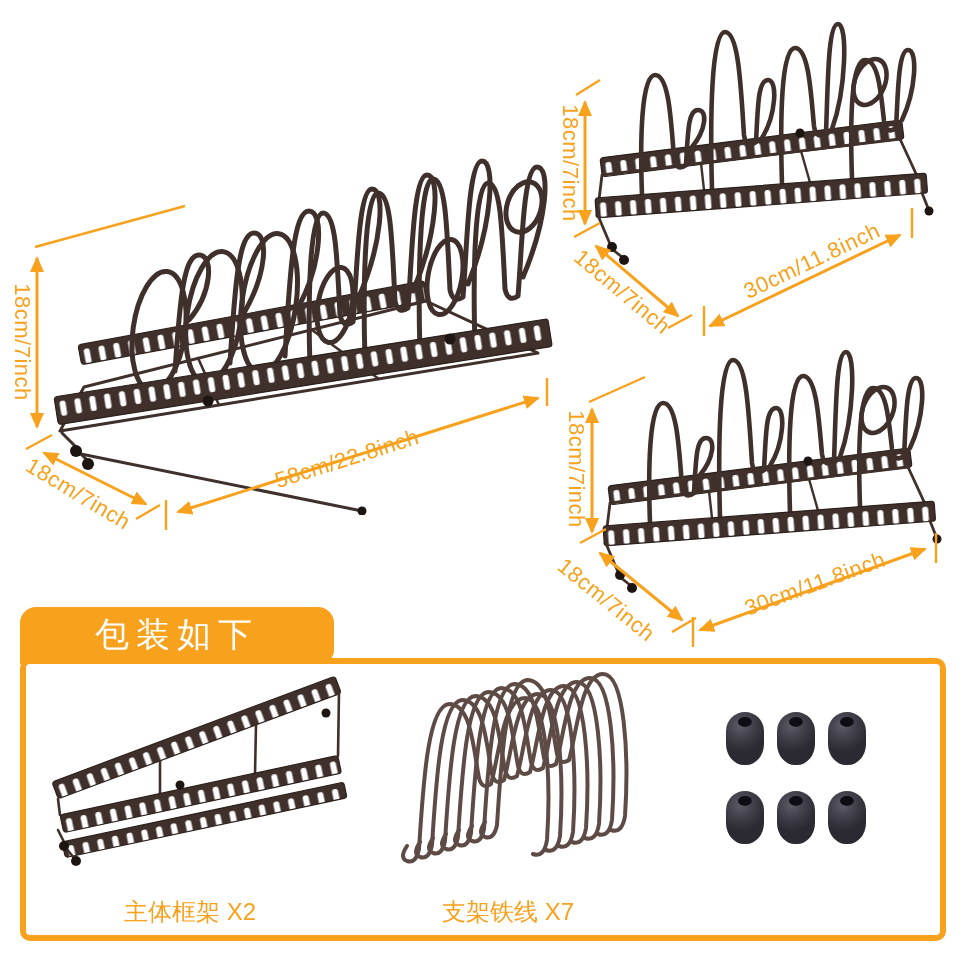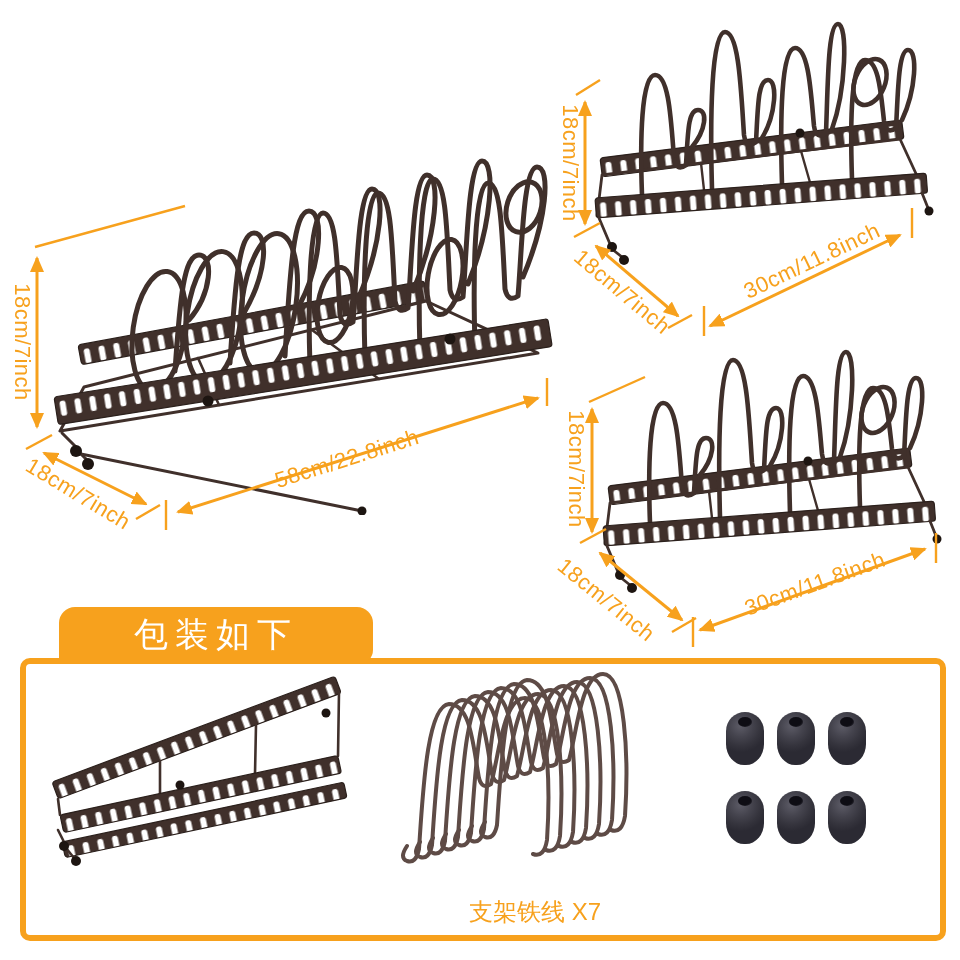--- a/index.html
+++ b/index.html
@@ -30,21 +30,21 @@
     white-space:nowrap;letter-spacing:0.5px;line-height:1;
   }
   
   #pkg-box{
     position:absolute;left:20px;top:658px;width:914px;height:271px;
     border:6px solid var(--accent);border-radius:10px;background:#fff;
   }
   #pkg-tab{
     position:absolute;left:20px;top:607px;width:314px;height:57px;
     background:var(--accent);border-radius:16px 16px 14px 0;
-    display:flex;align-items:center;justify-content:center;margin-left:39px;
+    display:flex;align-items:center;justify-content:center;
   }
   #pkg-tab .tab-text{
     color:#ffffff;font-size:34px;letter-spacing:7px;font-weight:500;
     padding-bottom:2px;
   }
   .item-label{
     position:absolute;top:896px;transform:translateX(-50%);
     color:var(--accent);font-size:24px;white-space:nowrap;
   }
   
@@ -256,15 +256,16 @@
 
   <div>
     <div class="cap abs" style="left:726px;top:712px"></div>
     <div class="cap abs" style="left:777px;top:712px"></div>
     <div class="cap abs" style="left:828px;top:712px"></div>
     <div class="cap abs" style="left:726px;top:791px"></div>
     <div class="cap abs" style="left:777px;top:791px"></div>
     <div class="cap abs" style="left:828px;top:791px"></div>
   </div>
 
-  <div class="item-label" style="left:535px">支架铁线 X7</div>
+  <div class="item-label" style="left:190px">主体框架 X2</div>
+  <div class="item-label" style="left:508px">支架铁线 X7</div>
 
 </div>
 
 </body></html>

